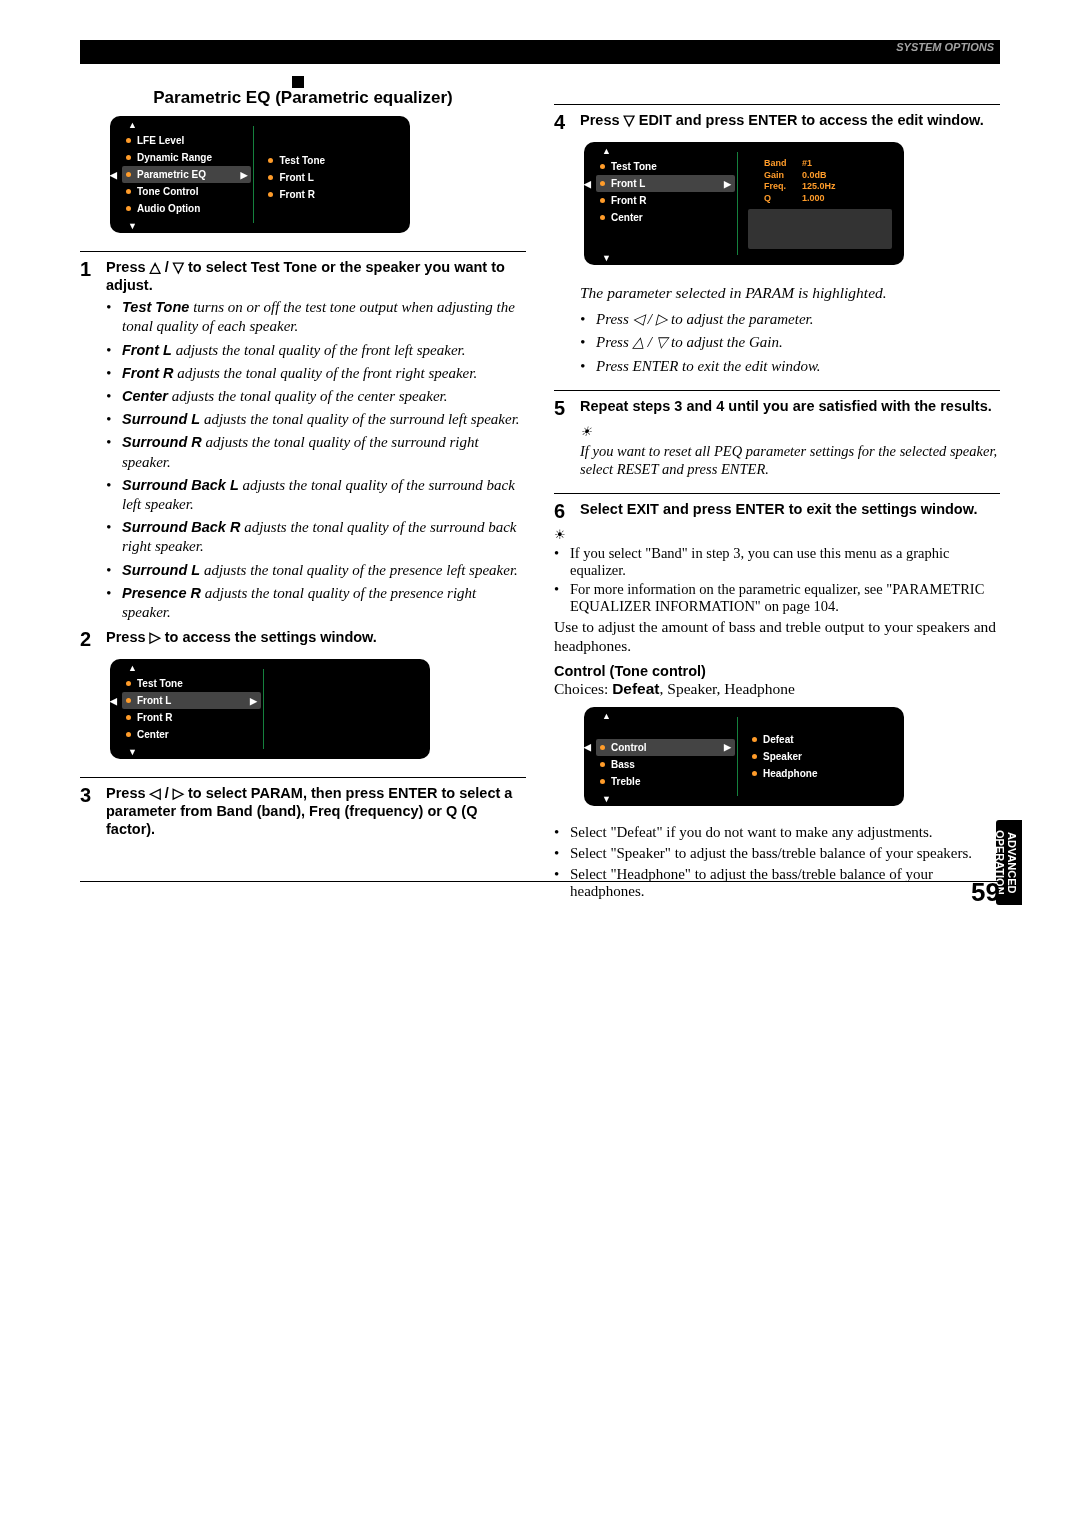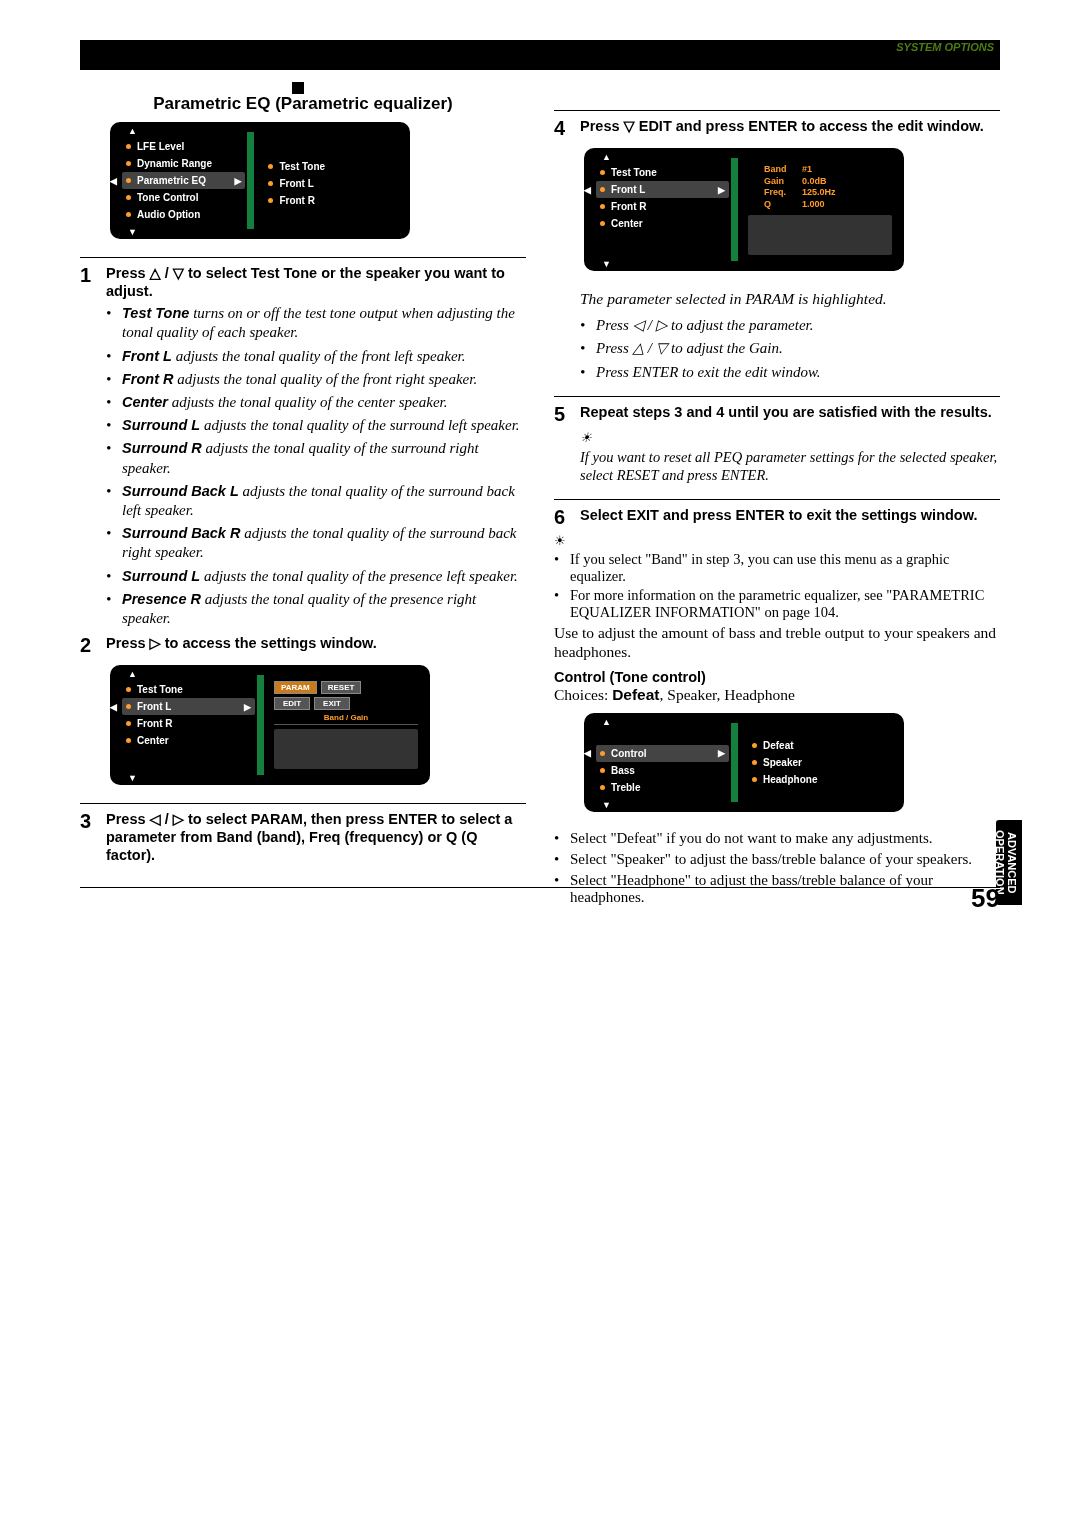--- a/index.html
+++ b/index.html
@@ -8,22 +8,22 @@
     background: #fff;
     width: 1080px;
     margin: 0 auto;
     padding: 40px 80px 40px 80px;
     font-size: 15px;
     color: #000;
     position: relative;
   }
   .top-bar {
     background: #000;
-    color: #4d7c0f;
-    height: 30px;
+    color: #a3a3a3;
+    height: 24px;
     margin-bottom: 12px;
     position: relative;
   }
   .top-bar .sys-opt {
     position: absolute;
     right: 6px;
     top: 1px;
     font-style: italic;
     font-weight: bold;
     font-size: 11px;
@@ -69,21 +69,21 @@
   .menu-box.wider { width: 320px; }
   .menu-tri-up, .menu-tri-down {
     position: absolute;
     left: 18px;
     color: #fff;
     font-size: 9px;
   }
   .menu-tri-up { top: 4px; }
   .menu-tri-down { bottom: 2px; }
   .menu-left {
-    border-right: 7px solid #15803d;
+    border-right: 1px solid #15803d;
     width: 48%;
     padding: 6px 2px;
   }
   .menu-right {
     flex: 1;
     padding: 6px 2px 6px 10px;
     position: relative;
   }
   .menu-item {
     padding: 3px 4px 3px 4px;
@@ -342,32 +342,20 @@
             <span class="arr-r">▶</span>
           </div>
         <div class="menu-item">
             <span class="dot"></span>
             <span>Front R</span>
           </div>
         <div class="menu-item">
             <span class="dot"></span>
             <span>Center</span>
           </div>
-      </div>
-      <div class="menu-right">
-        <div style="display:flex;gap:4px;margin-bottom:3px;">
-          <span class="param-box orange">PARAM</span>
-          <span class="param-box">RESET</span>
-        </div>
-        <div style="display:flex;gap:4px;margin-bottom:3px;">
-          <span class="param-box">EDIT</span>
-          <span class="param-box">EXIT</span>
-        </div>
-        <div style="font-size:8px;color:#ff9c2a;text-align:center;border-bottom:1px solid #555;padding-bottom:2px;">Band / Gain</div>
-        <div style="background:#333;height:40px;margin-top:4px;border-radius:2px;"></div>
       </div>
     </div>
 
     <div class="step-row">
       <div class="step-num">3</div>
       <div class="step-text">Press ◁ / ▷ to select PARAM, then press ENTER to select a parameter from Band (band), Freq (frequency) or Q (Q factor).</div>
     </div>
   </div>
 
   <div class="col">

